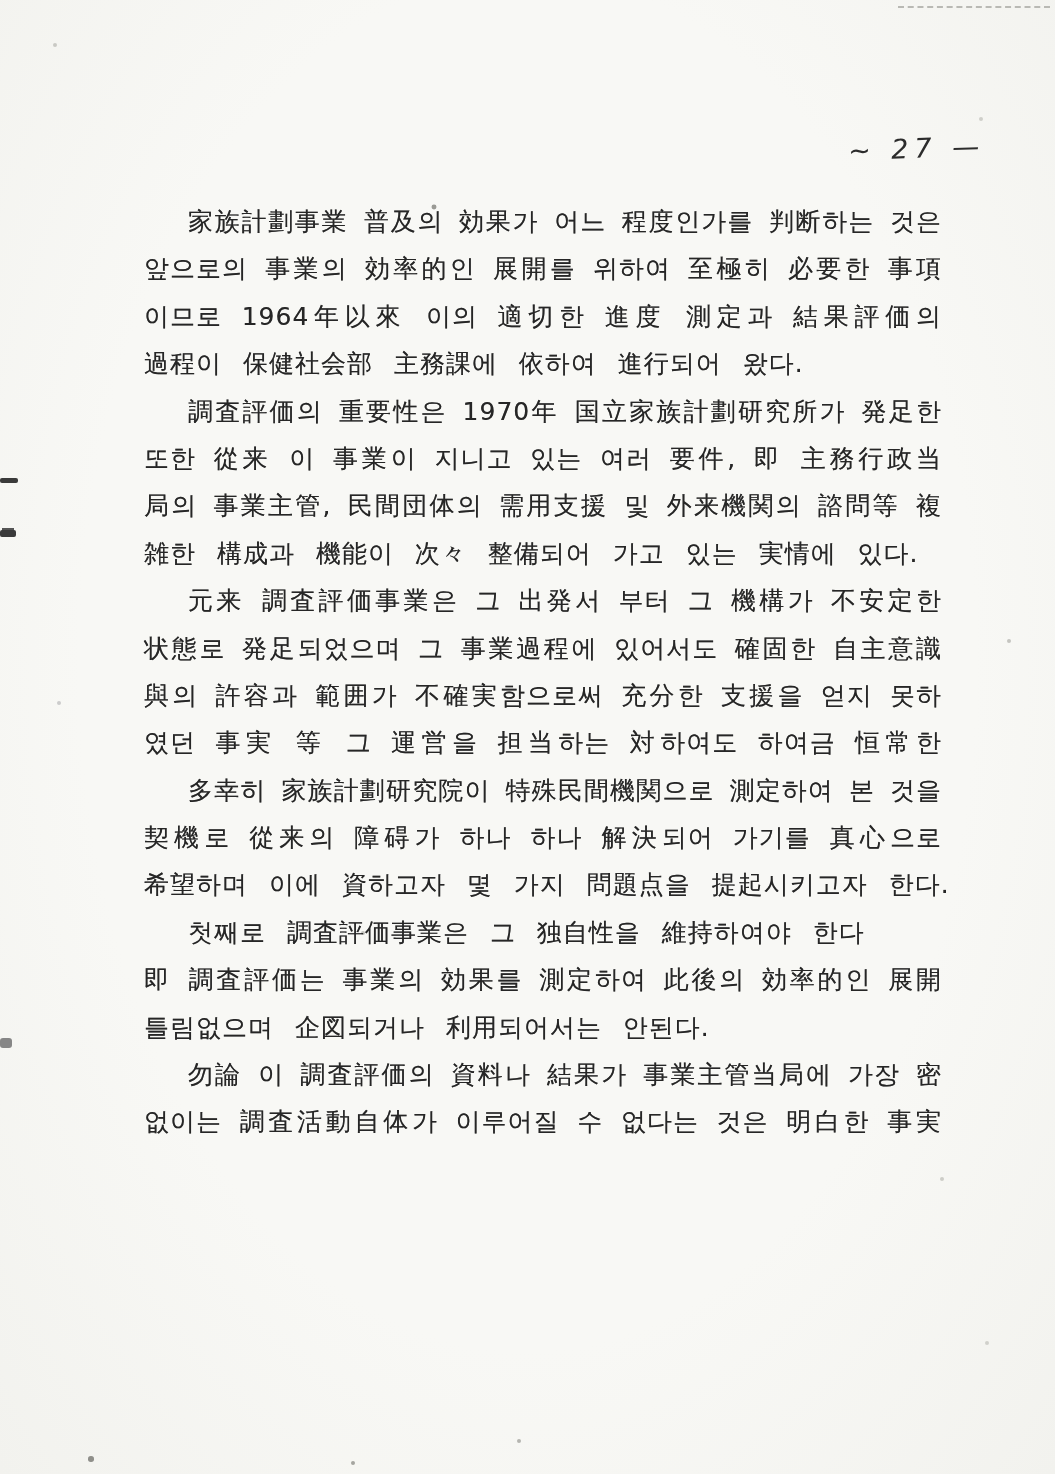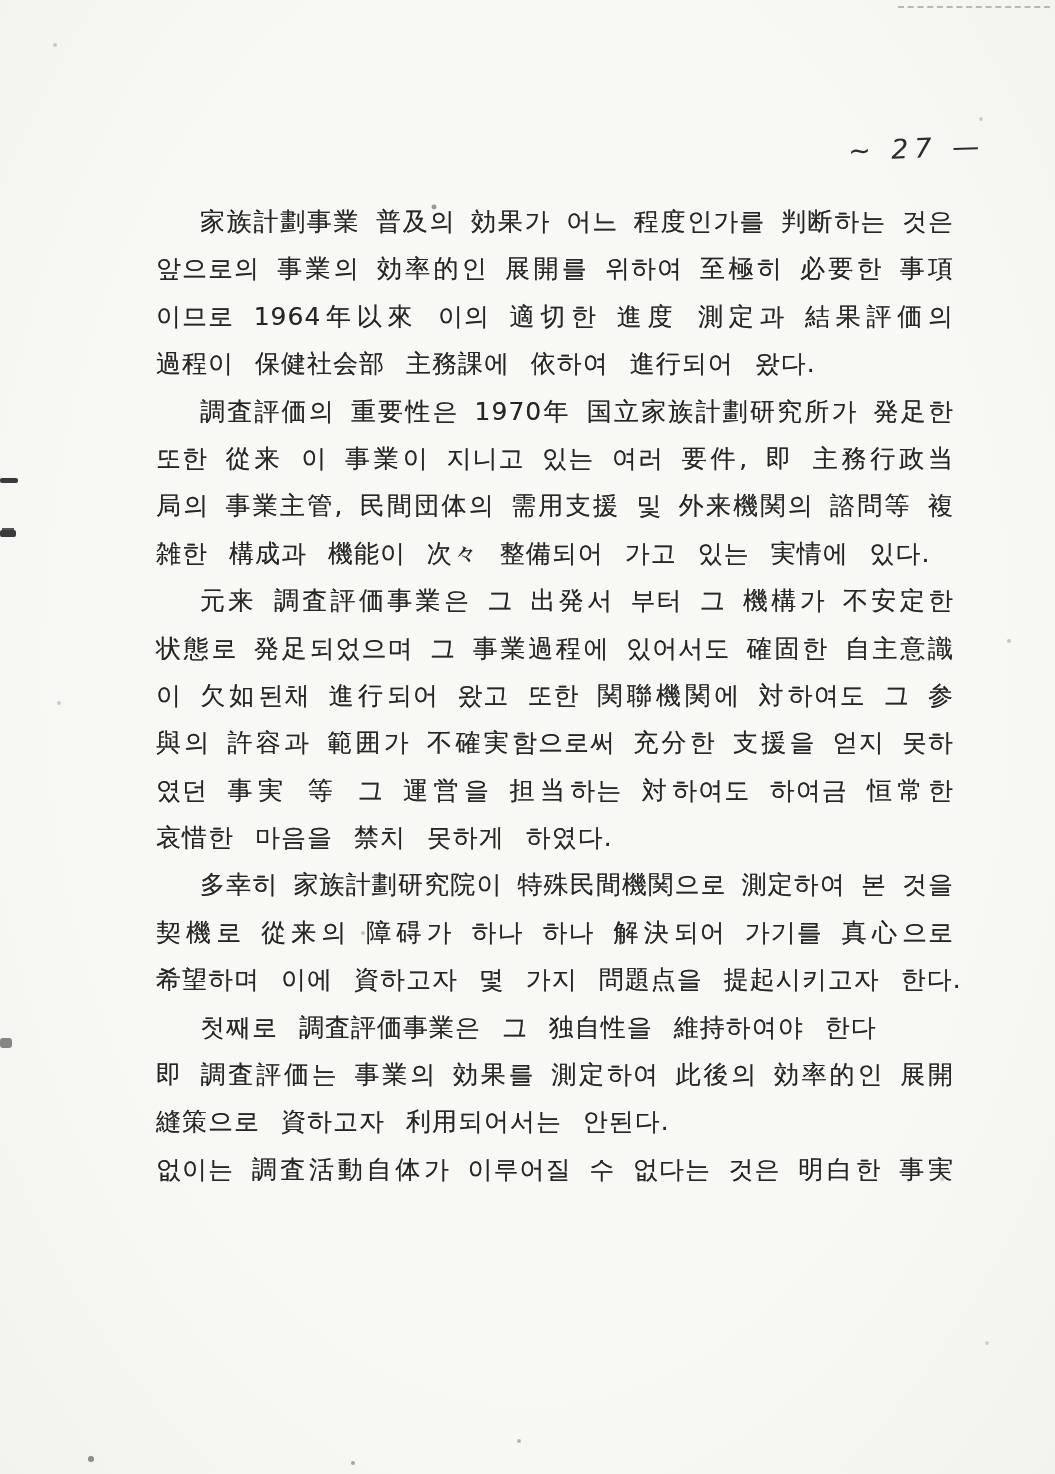--- a/index.html
+++ b/index.html
@@ -24,21 +24,21 @@
     font-size:27px;
     font-style:italic;
     letter-spacing:6px;
     color:#2c2c2c;
     transform:rotate(-2deg);
     white-space:nowrap;
   }
   
   .text-block{
     position:absolute;
-    left:156px;top:198px;
+    left:144px;top:198px;
     width:798px;
   }
   .line{
     height:47.4px;
     line-height:47.4px;
     font-size:25px;
     letter-spacing:1px;
     word-spacing:12px;
     white-space:nowrap;
     color:#262626;
@@ -97,25 +97,24 @@
       <div class="line indent justify">家族計劃事業 普及의 効果가 어느 程度인가를 判断하는 것은</div>
       <div class="line justify">앞으로의 事業의 効率的인 展開를 위하여 至極히 必要한 事項</div>
       <div class="line justify">이므로 1964年以來 이의 適切한 進度 測定과 結果評価의</div>
       <div class="line">過程이 保健社会部 主務課에 依하여 進行되어 왔다.</div>
       <div class="line indent justify">調査評価의 重要性은 1970年 国立家族計劃研究所가 発足한</div>
       <div class="line justify">또한 從来 이 事業이 지니고 있는 여러 要件, 即 主務行政当</div>
       <div class="line justify">局의 事業主管, 民間団体의 需用支援 및 外来機関의 諮問等 複</div>
       <div class="line">雑한 構成과 機能이 次々 整備되어 가고 있는 実情에 있다.</div>
       <div class="line indent justify">元来 調査評価事業은 그 出発서 부터 그 機構가 不安定한</div>
       <div class="line justify">状態로 発足되었으며 그 事業過程에 있어서도 確固한 自主意識</div>
-      <div class="line justify">이 欠如된채 進行되어 왔고 또한 関聯機関에 対하여도 그 参</div>
       <div class="line justify">與의 許容과 範囲가 不確実함으로써 充分한 支援을 얻지 못하</div>
       <div class="line justify">였던 事実 等 그 運営을 担当하는 対하여도 하여금 恒常한</div>
-      <div class="line">哀惜한 마음을 禁치 못하게 하였다.</div>
       <div class="line indent justify">多幸히 家族計劃研究院이 特殊民間機関으로 測定하여 본 것을</div>
       <div class="line justify">契機로 從来의 障碍가 하나 하나 解決되어 가기를 真心으로</div>
       <div class="line">希望하며 이에 資하고자 몇 가지 問題点을 提起시키고자 한다.</div>
       <div class="line indent">첫째로 調査評価事業은 그 独自性을 維持하여야 한다</div>
       <div class="line justify">即 調査評価는 事業의 効果를 測定하여 此後의 効率的인 展開</div>
-      <div class="line">縫策으로 資하고자 利用되어서는 안된다.</div>
+      <div class="line">틀림없으며 企図되거나 利用되어서는 안된다.</div>
+      <div class="line indent justify">勿論 이 調査評価의 資料나 結果가 事業主管当局에 가장 密</div>
       <div class="line justify">없이는 調査活動自体가 이루어질 수 없다는 것은 明白한 事実</div>
     </div>
 </div>
 
 </body></html>

